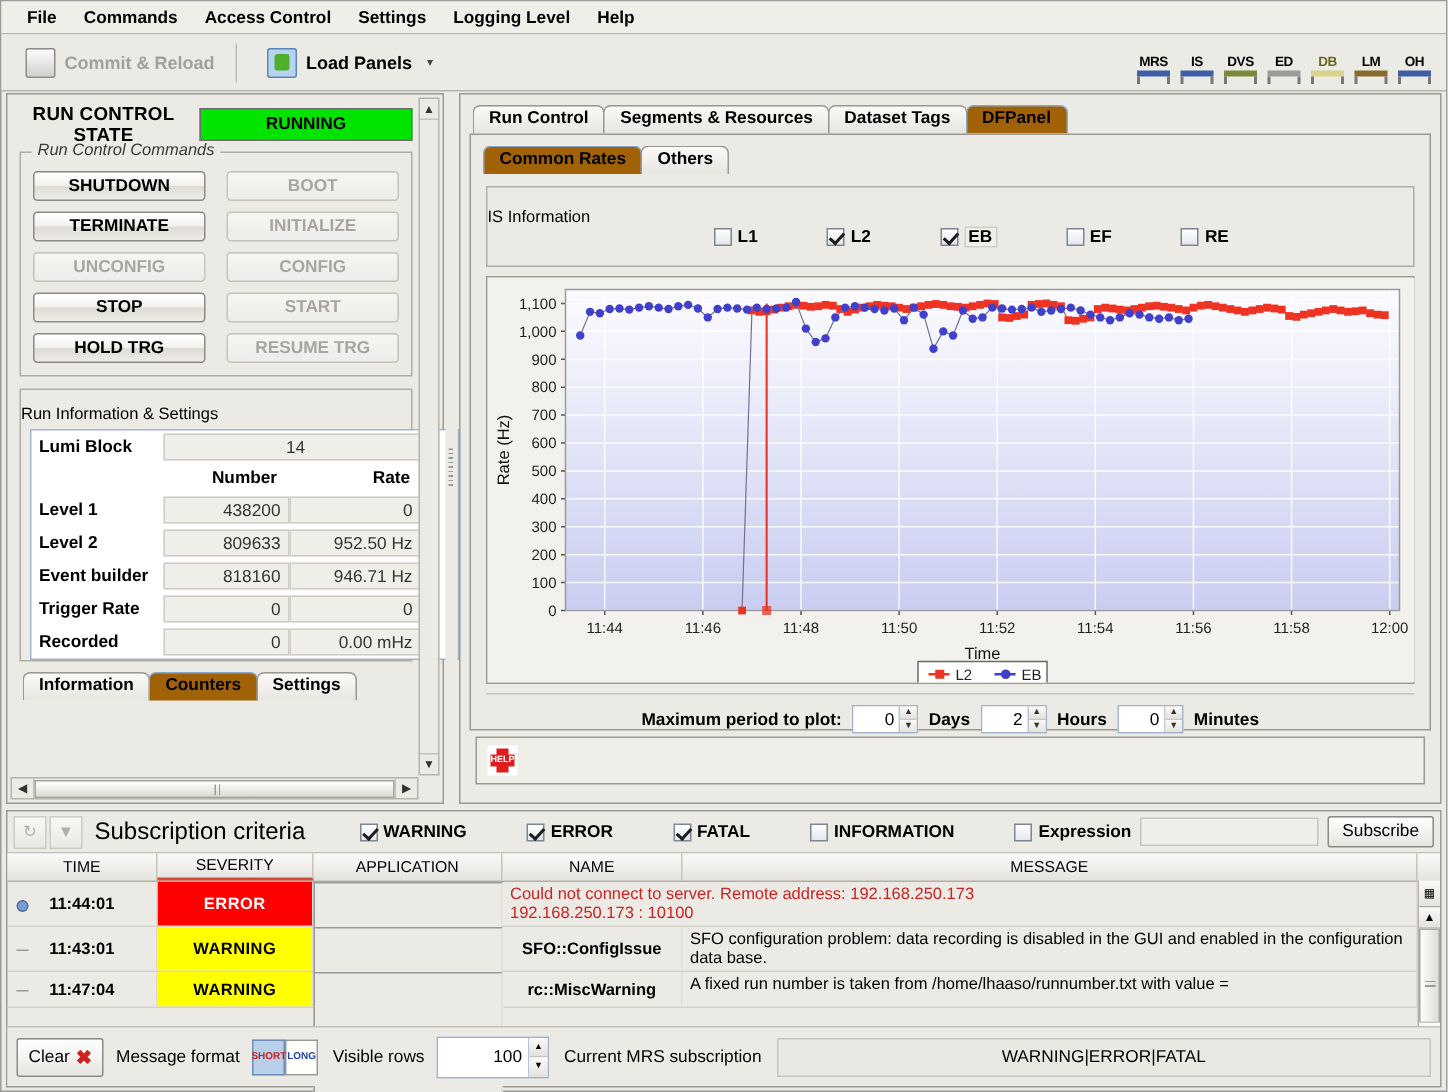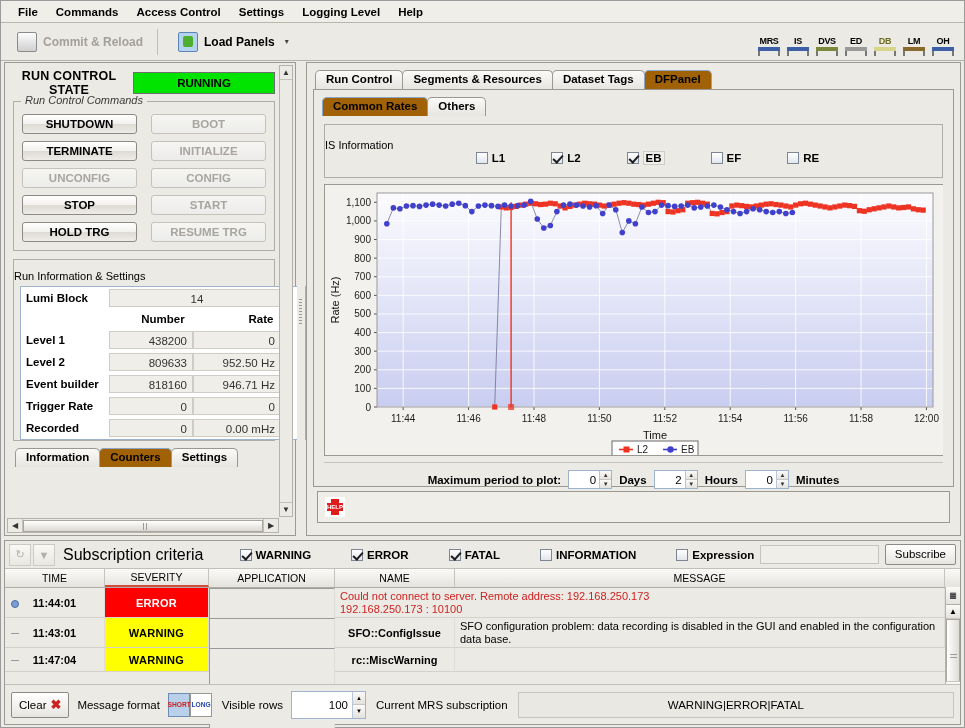--- a/index.html
+++ b/index.html
@@ -740,20 +740,21 @@
           <div style="width:15px"></div>
         </div>
         <div class="logrow" style="height:24px;overflow:hidden">
           <div class="lc time">
             <span class="stub"></span>
             <span>11:47:04</span>
           </div>
           <div class="lc sev sev-warn">WARNING</div>
           <div class="lc app">RootController</div>
           <div class="lc nam">rc::MiscWarning</div>
+          <div class="lc msg" style="white-space:normal">A fixed run number is taken from /home/lhaaso/runnumber.txt with value =</div>
           <div style="width:15px"></div>
         </div>
       </div>
 
       <div class="tblscroll">
         <div class="hdrbtn">▦</div>
         <div class="ar">▲</div>
         <div class="thumb"></div>
         <div class="ar dn">▼</div>
       </div>

